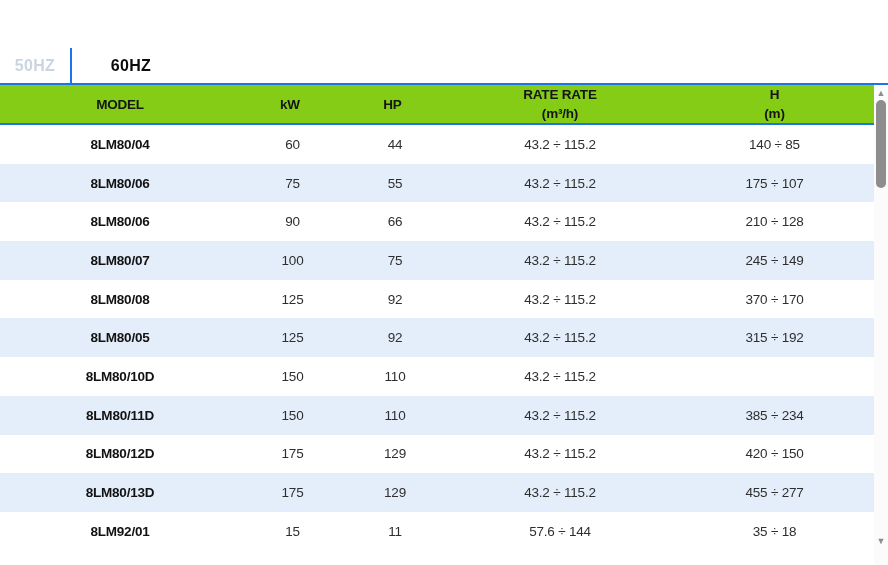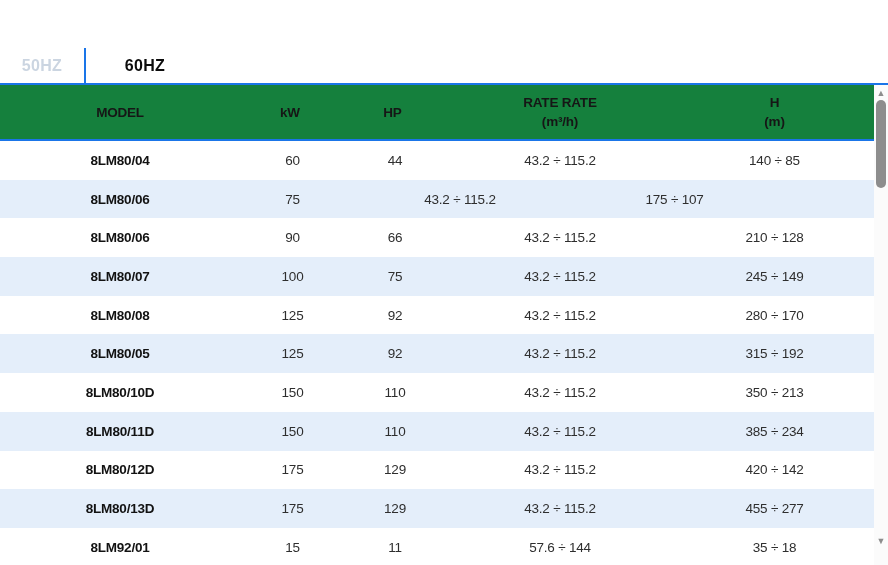--- a/index.html
+++ b/index.html
@@ -23,31 +23,31 @@
   
   .tabs-row {
     position: absolute; top: 48px; left: 0;
     height: 36px; display: flex; align-items: stretch;
   }
   .tab {
     display: flex; align-items: center; justify-content: center;
     font-size: 16px; font-weight: bold; letter-spacing: 0.3px;
     cursor: pointer;
   }
-  .tab-inactive { width: 84px; color: var(--inactive-tab); }
+  .tab-inactive { width: 70px; color: var(--inactive-tab); }
   .tab-active   { width: 70px; color: #0c0c0c; margin-left: 24px; }
   .tab-separator { width: 2px; background: var(--accent); }
   .tab-underline {
     position: absolute; top: 83px; left: 0;
     width: 888px; height: 2px; background: var(--accent);
   }
 
   
   .table-wrap { position: absolute; top: 85px; left: 0; width: 874px; }
-  .thead { display: flex; height: 54px; background: #15803d; }
+  .thead { display: flex; height: 38px; background: #84cc16; }
   .th {
     display: flex; flex-direction: column;
     align-items: center; justify-content: center;
     font-weight: bold; font-size: 13.5px; color: var(--text-dark);
     letter-spacing: -0.2px; line-height: 19px;
   }
   .th-sub:empty { display: none; }
   .header-underline { width: 874px; height: 2px; background: var(--accent); }
 
   .col-model { width: 240px; text-align: center; }
@@ -125,20 +125,21 @@
         <div class="tr">
           <div class="td col-model">8LM80/04</div>
           <div class="td col-hp">60</div>
           <div class="td col-kw">44</div>
           <div class="td col-flow">43.2 ÷ 115.2</div>
           <div class="td col-h">140 ÷ 85</div>
         </div>
         <div class="tr">
           <div class="td col-model">8LM80/06</div>
           <div class="td col-hp">75</div>
+          <div class="td col-kw">55</div>
           <div class="td col-flow">43.2 ÷ 115.2</div>
           <div class="td col-h">175 ÷ 107</div>
         </div>
         <div class="tr">
           <div class="td col-model">8LM80/06</div>
           <div class="td col-hp">90</div>
           <div class="td col-kw">66</div>
           <div class="td col-flow">43.2 ÷ 115.2</div>
           <div class="td col-h">210 ÷ 128</div>
         </div>
@@ -147,49 +148,48 @@
           <div class="td col-hp">100</div>
           <div class="td col-kw">75</div>
           <div class="td col-flow">43.2 ÷ 115.2</div>
           <div class="td col-h">245 ÷ 149</div>
         </div>
         <div class="tr">
           <div class="td col-model">8LM80/08</div>
           <div class="td col-hp">125</div>
           <div class="td col-kw">92</div>
           <div class="td col-flow">43.2 ÷ 115.2</div>
-          <div class="td col-h">280 ÷ 170</div>
+          <div class="td col-h">370 ÷ 170</div>
         </div>
         <div class="tr">
           <div class="td col-model">8LM80/05</div>
           <div class="td col-hp">125</div>
           <div class="td col-kw">92</div>
           <div class="td col-flow">43.2 ÷ 115.2</div>
           <div class="td col-h">315 ÷ 192</div>
         </div>
         <div class="tr">
           <div class="td col-model">8LM80/10D</div>
           <div class="td col-hp">150</div>
           <div class="td col-kw">110</div>
           <div class="td col-flow">43.2 ÷ 115.2</div>
-          <div class="td col-h">350 ÷ 213</div>
         </div>
         <div class="tr">
           <div class="td col-model">8LM80/11D</div>
           <div class="td col-hp">150</div>
           <div class="td col-kw">110</div>
           <div class="td col-flow">43.2 ÷ 115.2</div>
           <div class="td col-h">385 ÷ 234</div>
         </div>
         <div class="tr">
           <div class="td col-model">8LM80/12D</div>
           <div class="td col-hp">175</div>
           <div class="td col-kw">129</div>
           <div class="td col-flow">43.2 ÷ 115.2</div>
-          <div class="td col-h">420 ÷ 142</div>
+          <div class="td col-h">420 ÷ 150</div>
         </div>
         <div class="tr">
           <div class="td col-model">8LM80/13D</div>
           <div class="td col-hp">175</div>
           <div class="td col-kw">129</div>
           <div class="td col-flow">43.2 ÷ 115.2</div>
           <div class="td col-h">455 ÷ 277</div>
         </div>
         <div class="tr">
           <div class="td col-model">8LM92/01</div>

